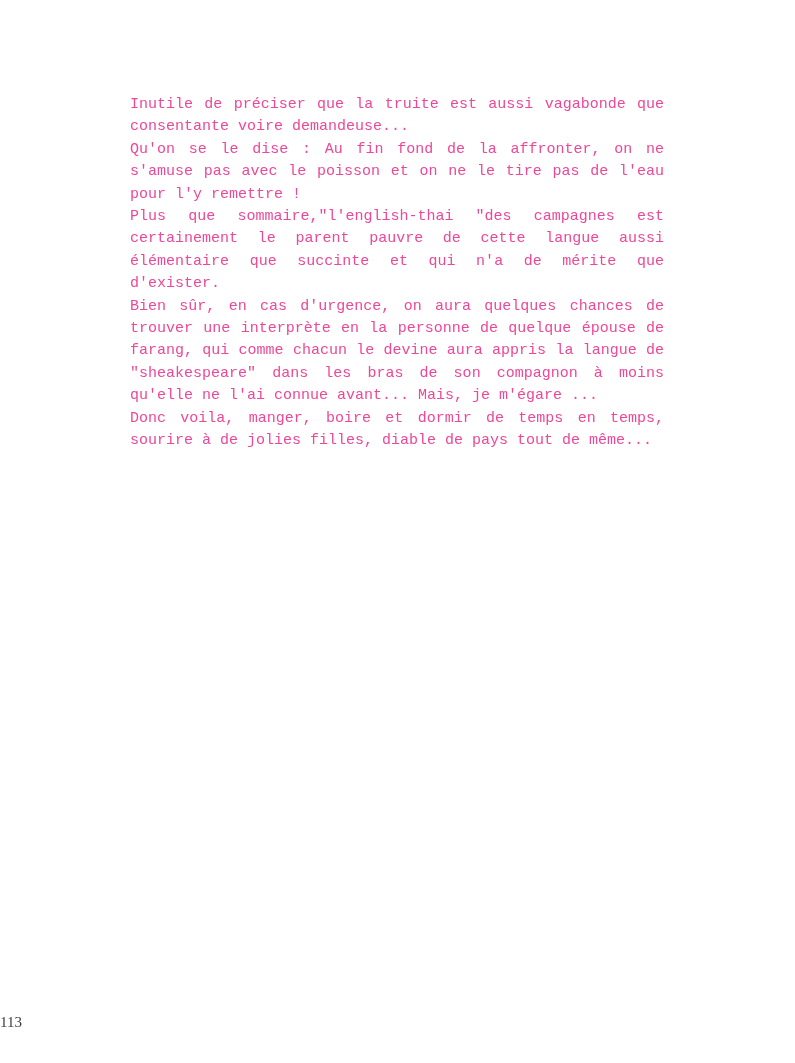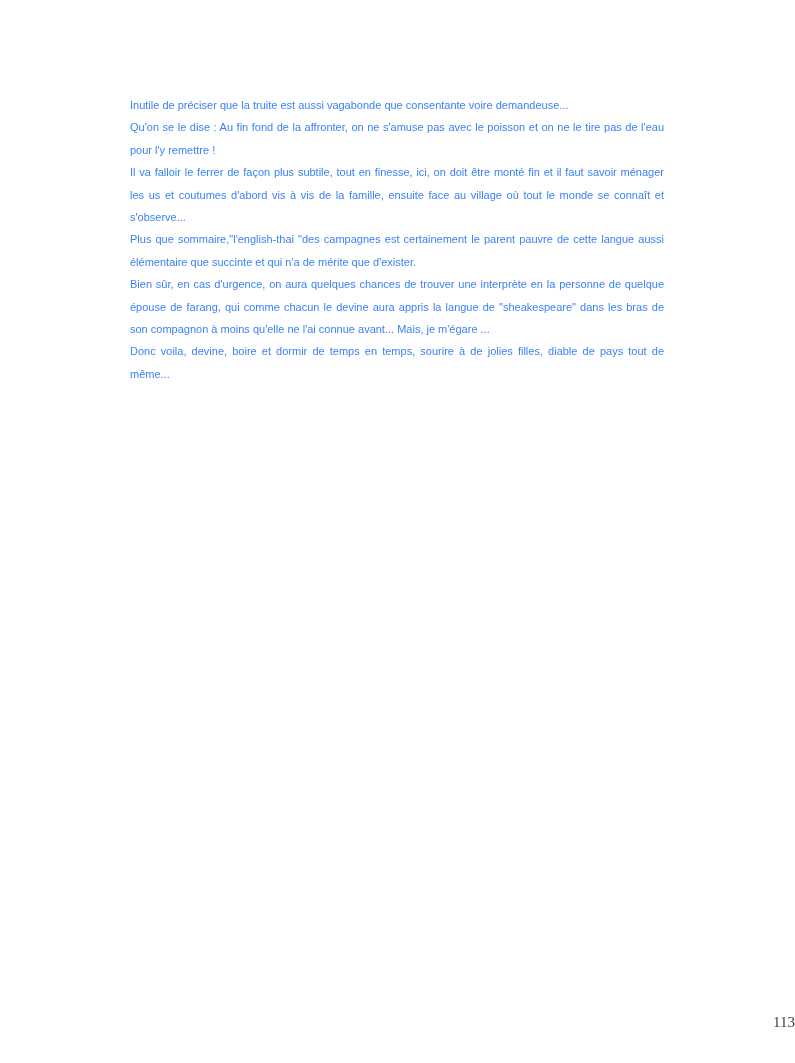--- a/index.html
+++ b/index.html
@@ -17,50 +17,50 @@
   .page {
     position: absolute;
     inset: 0;
     background: #ffffff;
   }
   .text-block {
     position: absolute;
     left: 130px;
     top: 94px;
     width: 534px;
-    color: #3b82f6;
-    font-size: 11px;
+    color: #ec4899;
+    font-size: 15px;
     line-height: 22.4px;
     text-align: justify;
     text-justify: inter-word;
+    font-family: Liberation Mono, monospace;
   }
   .text-block p {
     margin: 0;
     padding: 0;
   }
   .page-number {
     position: absolute;
     top: 1014px;
     left: 0;
     width: 795px;
-    text-align: right;
+    text-align: left;
     font-family: "Liberation Serif", serif;
     font-size: 15px;
     color: #3d3d3d;
   }
 </style>
 </head>
 <body>
 
 <div class="page">
 
   <div class="text-block">
     <p>Inutile de préciser que la truite est aussi vagabonde que consentante voire demandeuse...</p>
     <p>Qu'on se le dise : Au fin fond de la affronter, on ne s'amuse pas avec le poisson et on ne le tire pas de l'eau pour l'y remettre !</p>
-    <p>Il va falloir le ferrer de façon plus subtile, tout en finesse, ici, on doit être monté fin et il faut savoir ménager les us et coutumes d'abord vis à vis de la famille, ensuite face au village où tout le monde se connaît et s'observe...</p>
     <p>Plus que sommaire,"l'english-thai "des campagnes est certainement le parent pauvre de cette langue aussi élémentaire que succinte et qui n'a de mérite que d'exister.</p>
     <p>Bien sûr, en cas d'urgence, on aura quelques chances de trouver une interprète en la personne de quelque épouse de farang, qui comme chacun le devine aura appris la langue de "sheakespeare" dans les bras de son compagnon à moins qu'elle ne l'ai connue avant... Mais, je m'égare ...</p>
-    <p>Donc voila, devine, boire et dormir de temps en temps, sourire à de jolies filles, diable de pays tout de même...</p>
+    <p>Donc voila, manger, boire et dormir de temps en temps, sourire à de jolies filles, diable de pays tout de même...</p>
   </div>
 
   <div class="page-number">113</div>
 
 </div>
 
 </body></html>

